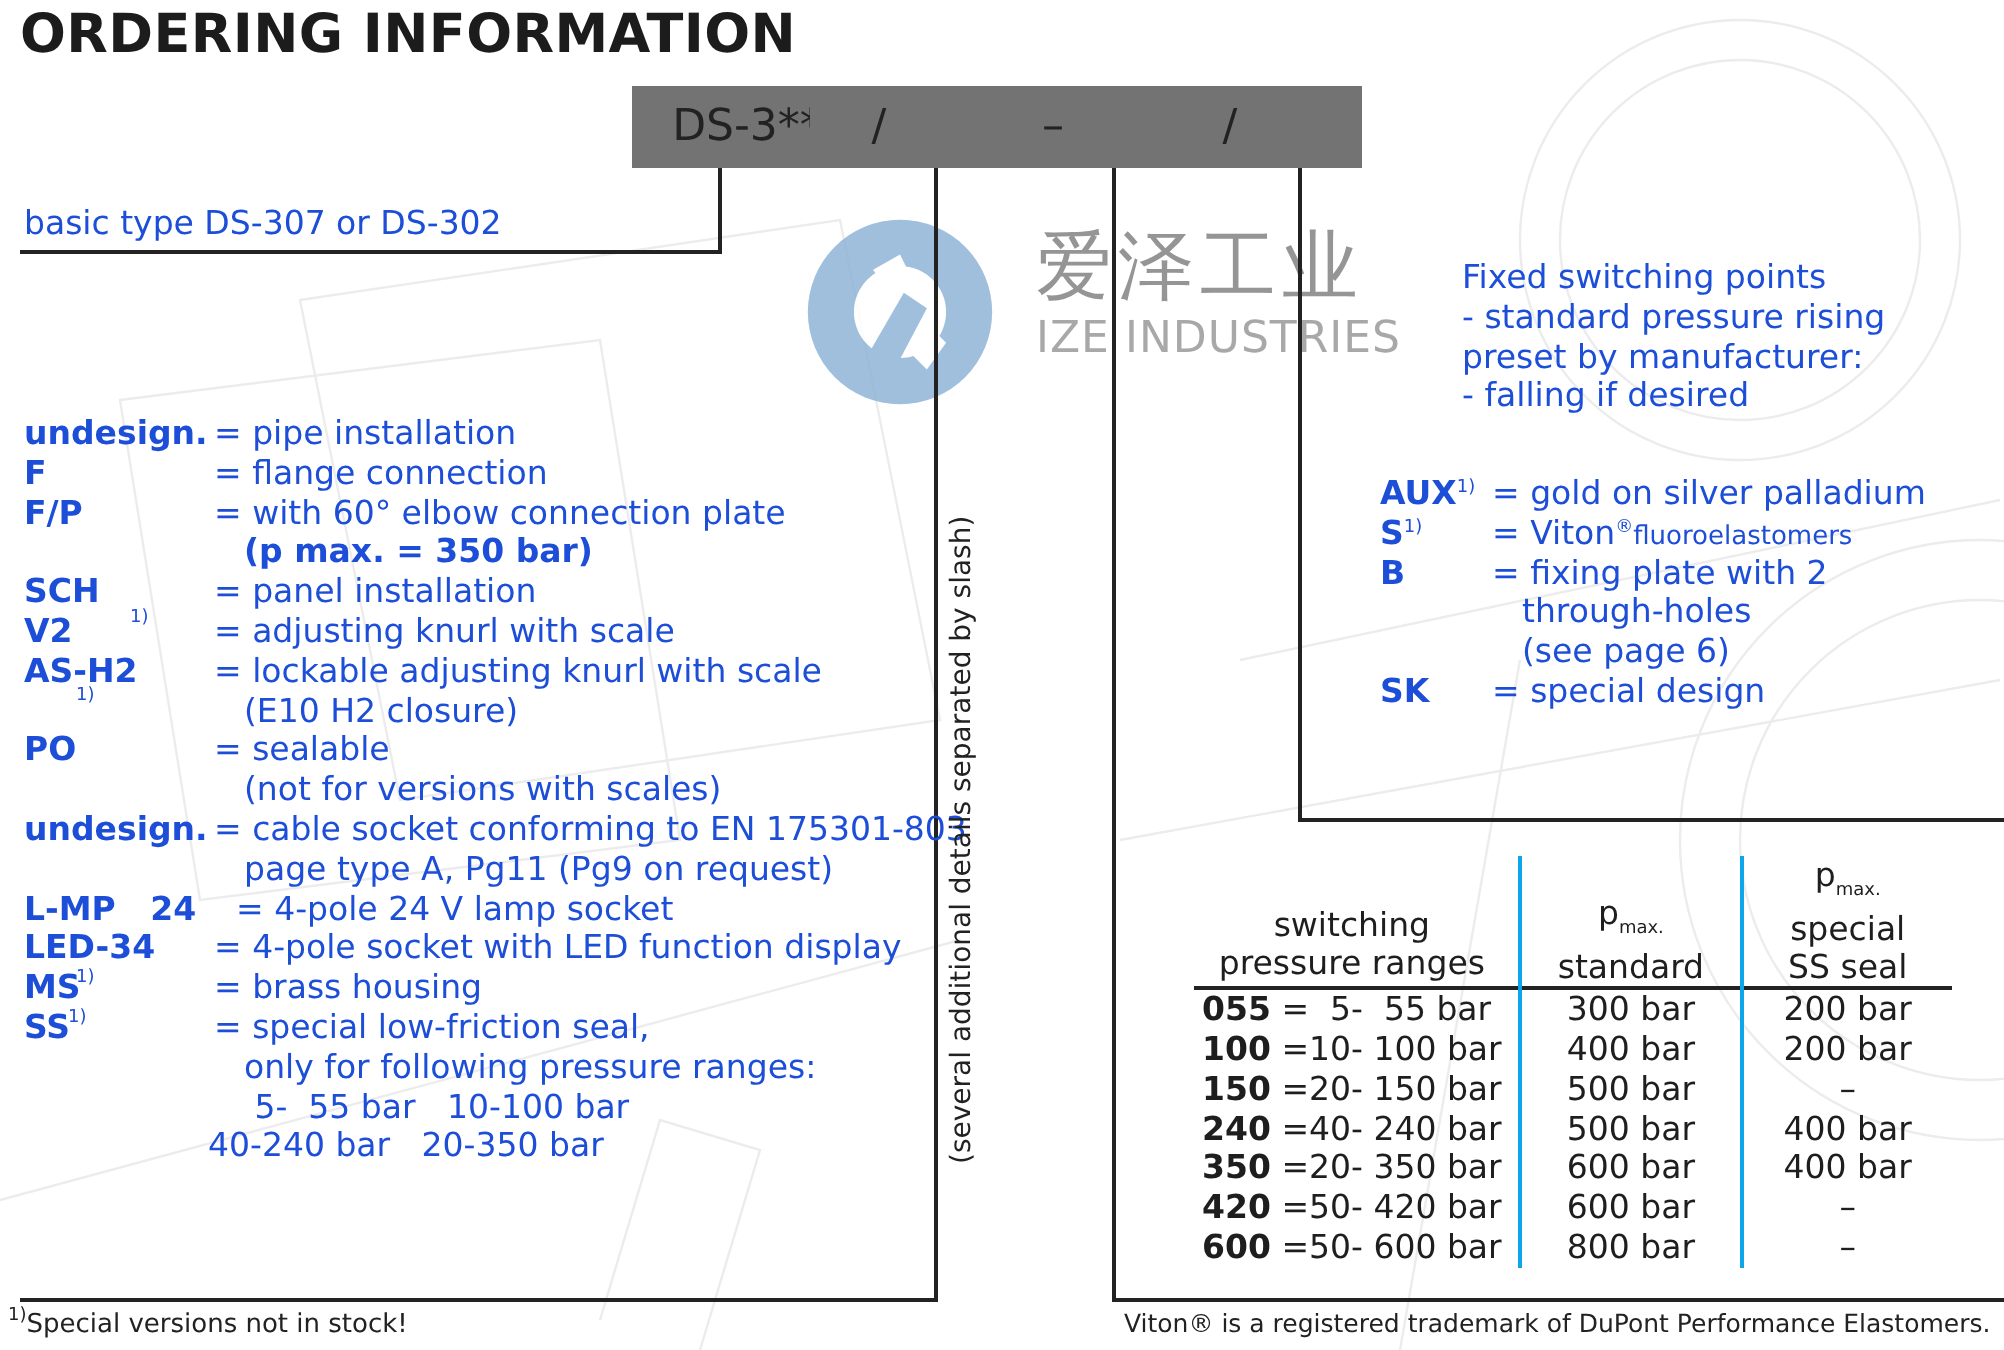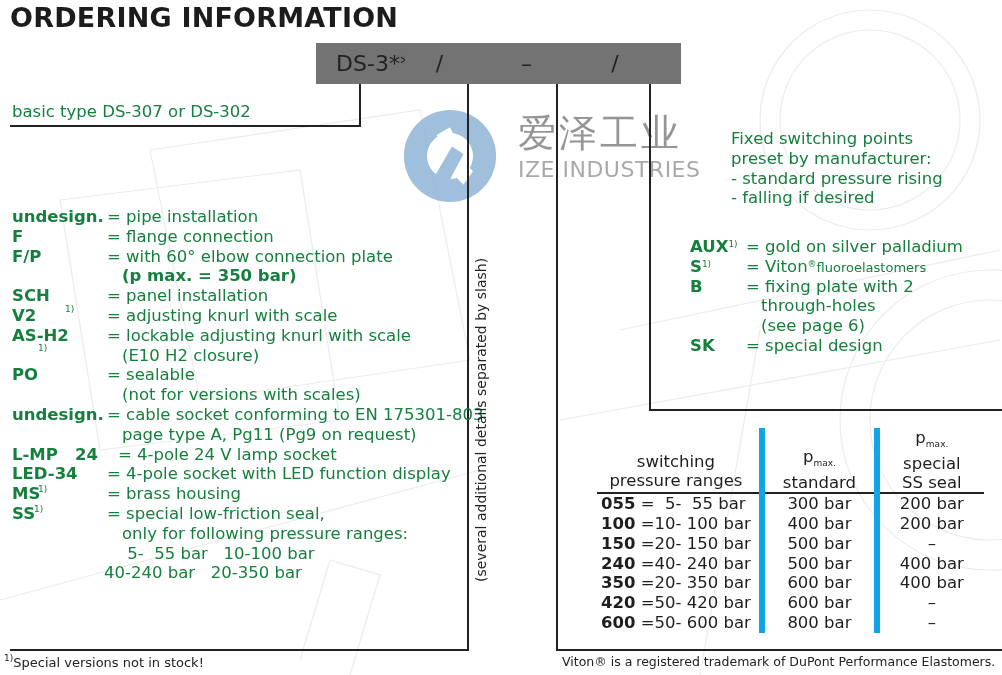--- a/index.html
+++ b/index.html
@@ -13,40 +13,40 @@
     left:10px; top:2px; font-size:27px; font-weight:bold; letter-spacing:0.2px;
     color:#1c1c1c; white-space:nowrap;
   }
   .box {
     position:absolute; top:43px; height:41px; background:#737373;
     display:flex; align-items:center; justify-content:center;
     font-size:22px; color:#222;padding-left:14px;
   }
   .line-v { position:absolute; width:2px; background:#222; }
   .line-h { position:absolute; height:2px; background:#222; }
-  .txt { position:absolute; font-size:16.5px; line-height:19.8px; white-space:nowrap; color:#15803d; }
+  .txt { position:absolute; font-size:16.5px; line-height:19.8px; white-space:nowrap; color:#1d4ed8; }
   .row { position:relative; height:19.8px; }
   .code { position:absolute; left:0; font-weight:bold; }
   .desc { position:absolute; white-space:nowrap; }
   .sup { font-size:9px; vertical-align:top; position:relative; top:-2px; font-weight:normal; }
   .sup-below { position:absolute; font-size:9px; font-weight:normal; }
   .vertical-note {
     position:absolute; left:473px; top:582px; transform-origin:0 0; transform:rotate(-90deg);
     font-size:14px; white-space:nowrap; color:#222;
   }
   .watermark-logo { position:absolute; left:402px; top:108px; width:96px; height:96px; opacity:0.85; }
   .wm-cn { position:absolute; left:518px; top:108px; font-size:38px; color:#8a8a8a; letter-spacing:3px; opacity:0.9; }
   .wm-en { position:absolute; left:518px; top:157px; font-size:22px; color:#9a9a9a; letter-spacing:0.5px; opacity:0.85; }
   table.ranges { position:absolute; left:597px; top:428px; border-collapse:collapse; font-size:16.5px; color:#1e1e1e; }
   table.ranges th { font-weight:normal; line-height:19px; vertical-align:bottom; padding:0 8px 2px 8px; }
   table.ranges td { line-height:19.8px; padding:0 8px; white-space:nowrap; }
   table.ranges .c1 { text-align:left; }
   table.ranges .c2, table.ranges .c3 { text-align:center; }
   table.ranges thead tr { border-bottom:2px solid #222; }
-  table.ranges .sepr { border-right:6px solid #0ea5e9; }
+  table.ranges .sepr { border-right:2px solid #0ea5e9; }
   .sub { font-size:9px; vertical-align:sub; }
   .footer-left { position:absolute; left:4px; top:655px; font-size:13px; color:#222; white-space:nowrap; }
   .footer-right { position:absolute; left:562px; top:654px; font-size:12.5px; color:#222; white-space:nowrap; }
   .bg-sketch { position:absolute; left:0; top:0; width:1002px; height:675px; }
 </style>
 </head>
 <body>
 
 <svg class="bg-sketch" viewBox="0 0 1002 675">
   <g stroke="#ececec" stroke-width="1.2" fill="none">
@@ -170,22 +170,22 @@
   </div>
   <div class="row txt" style="position:relative;">
     <span class="desc" style="left:92px;white-space:pre;">40-240 bar   20-350 bar</span>
   </div>
 </div>
 
 <div class="vertical-note">(several additional details separated by slash)</div>
 
 <div class="abs" style="left:731px;top:129px;">
   <div class="txt" style="position:relative;">Fixed switching points</div>
+  <div class="txt" style="position:relative;">- standard pressure rising</div>
   <div class="txt" style="position:relative;">preset by manufacturer:</div>
-  <div class="txt" style="position:relative;">- standard pressure rising</div>
   <div class="txt" style="position:relative;">- falling if desired</div>
 </div>
 
 <div class="abs" style="left:690px;top:237px;width:310px;">
   <div class="row txt" style="position:relative;">
     <span class="code"><span>AUX</span><span class="sup">1)</span></span>
     <span class="desc" style="left:56px;">= gold on silver palladium</span>
   </div>
   <div class="row txt" style="position:relative;">
     <span class="code"><span>S</span><span class="sup">1)</span></span>

